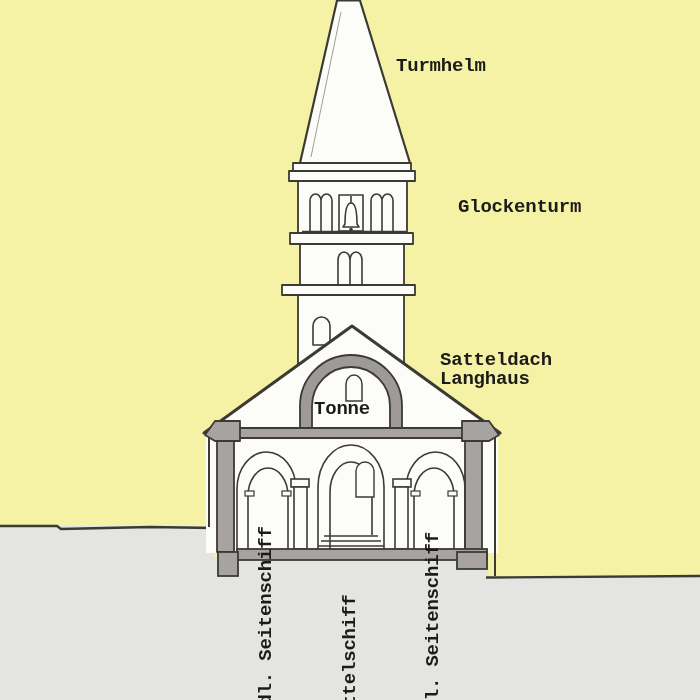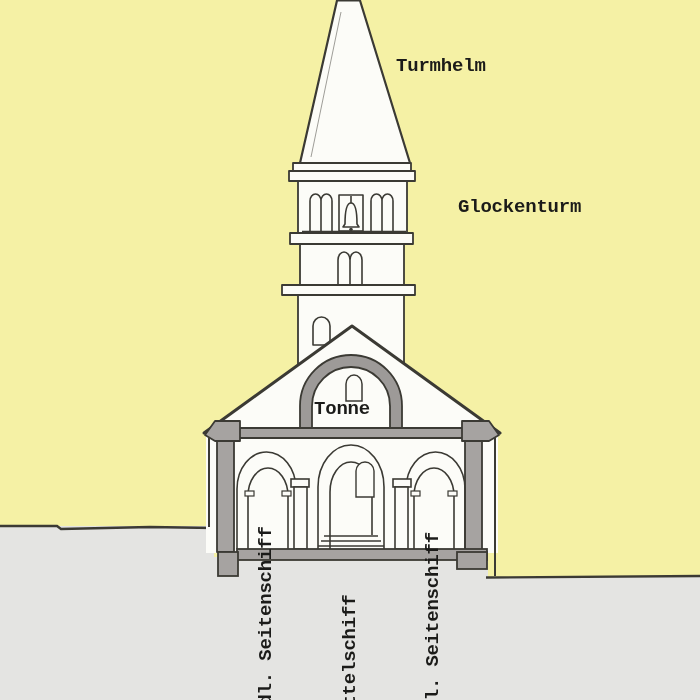--- a/index.html
+++ b/index.html
@@ -118,20 +118,24 @@
       <rect x="457" y="552" width="30" height="17"></rect>
     </g>
   </svg>
 
   <div class="lbl" style="left:396px;top:57px;">
     <div>Turmhelm</div>
   </div>
 
   <div class="lbl" style="left:413px;top:198px;margin-left:45px;">Glockenturm</div>
 
+  <div class="lbl" style="left:440px;top:351px;">
+    <div>Satteldach</div>
+    <div>Langhaus</div>
+  </div>
 
   <div class="lbl" style="left:314px;top:400px;">Tonne</div>
 
   <div class="vlabel" style="left:257px;top:728px;">südl. Seitenschiff</div>
 
   <div class="vlabel" style="left:341px;top:729px;">Mittelschiff</div>
 
   <div class="vlabel" style="left:424px;top:745px;">nördl. Seitenschiff</div>
 
 </div>

